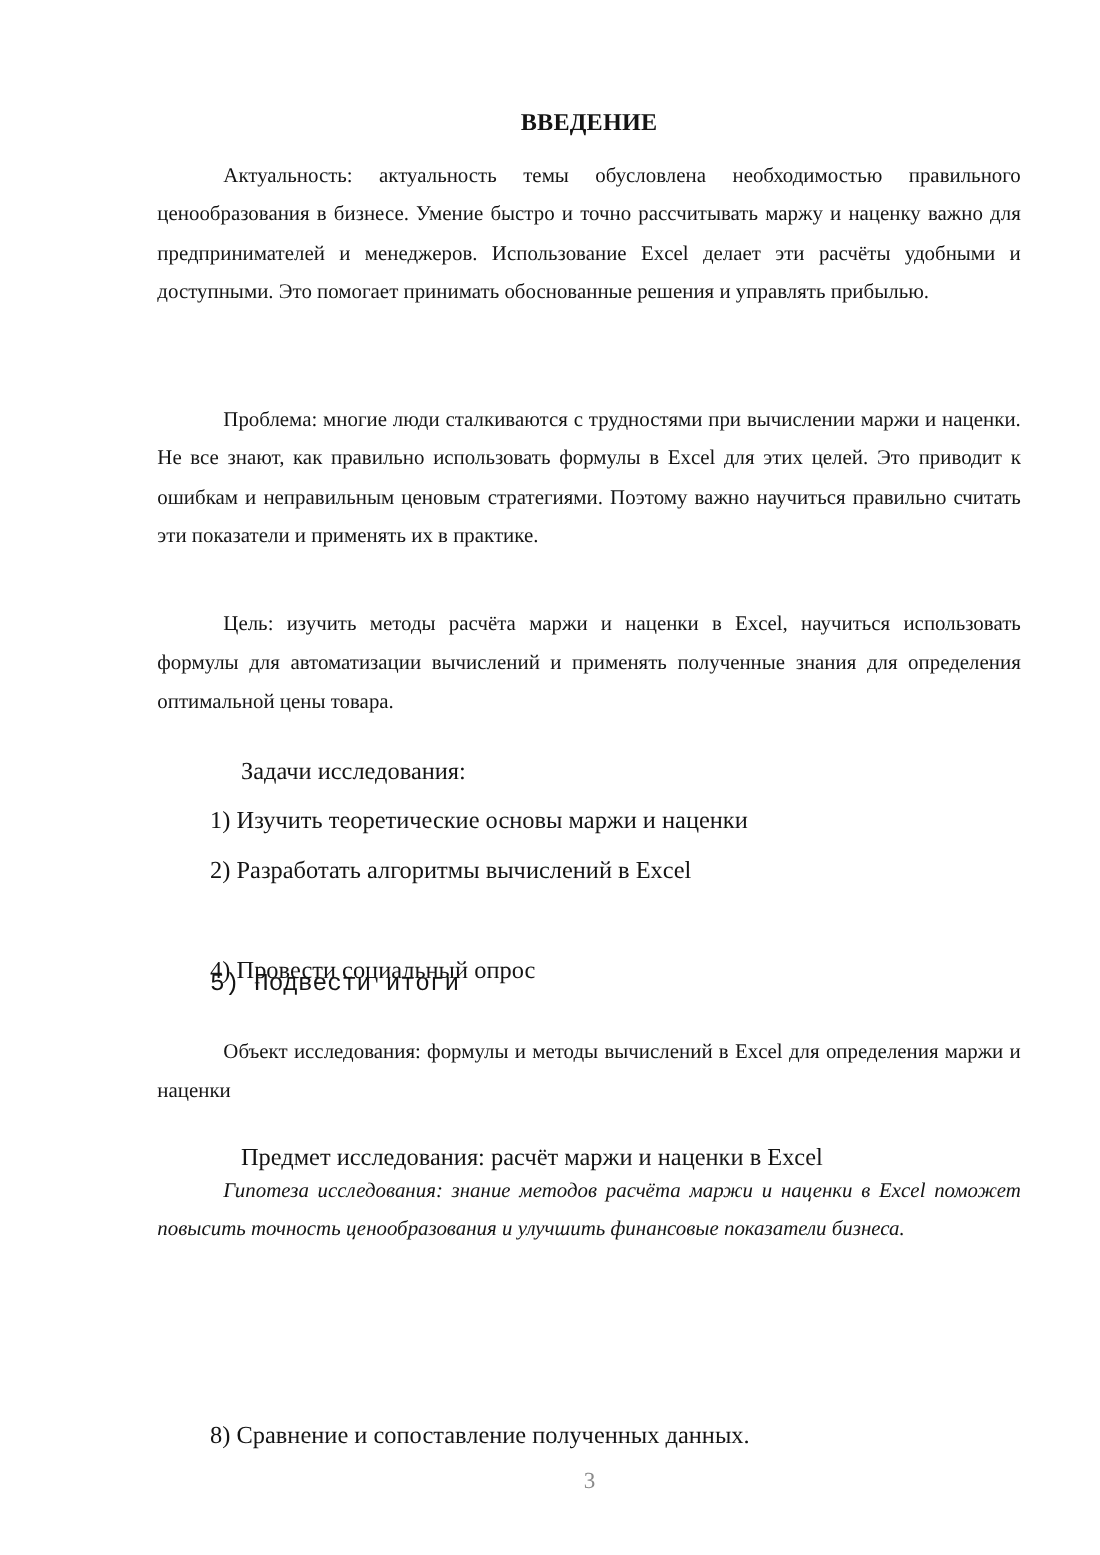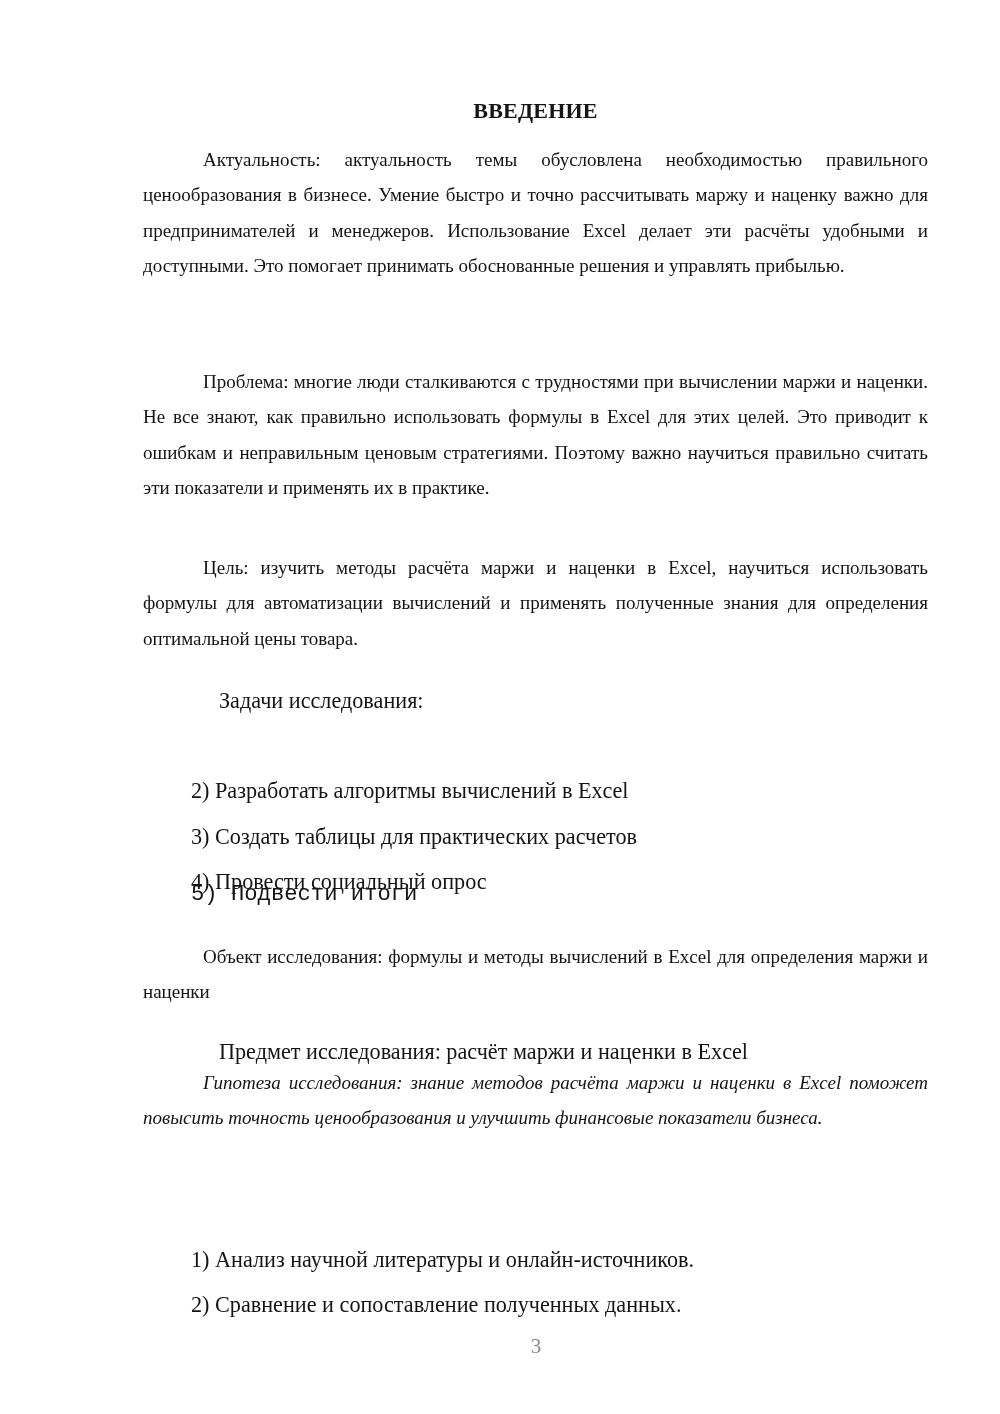--- a/index.html
+++ b/index.html
@@ -71,30 +71,29 @@
   <div class="heading">ВВЕДЕНИЕ</div>
 
   <p class="para" style="top:142px;">Актуальность: актуальность темы обусловлена необходимостью правильного ценообразования в бизнесе. Умение быстро и точно рассчитывать маржу и наценку важно для предпринимателей и менеджеров. Использование Excel делает эти расчёты удобными и доступными. Это помогает принимать обоснованные решения и управлять прибылью.</p>
 
   <p class="para" style="top:550px;">Цель: изучить методы расчёта маржи и наценки в Excel, научиться использовать формулы для автоматизации вычислений и применять полученные знания для определения оптимальной цены товара.</p>
 
   <p class="para" style="top:364px;">Проблема: многие люди сталкиваются с трудностями при вычислении маржи и наценки. Не все знают, как правильно использовать формулы в Excel для этих целей. Это приводит к ошибкам и неправильным ценовым стратегиями. Поэтому важно научиться правильно считать эти показатели и применять их в практике.</p>
 
   <p class="line-single indented" style="top:670px;">Задачи исследования:</p>
 
+  <p class="line-single list-item" style="top:715px;">1) Изучить теоретические основы маржи и наценки</p>
   <p class="line-single list-item" style="top:760px;">2) Разработать алгоритмы вычислений в Excel</p>
-  <p class="line-single list-item" style="top:806px;">3) Создать таблицы для практических расчетов</p>
   <p class="line-single list-item" style="top:851px;">4) Провести социальный опрос</p>
   <p class="line-single list-item" style="top:864px;font-family:Liberation Mono, monospace;">5) Подвести итоги</p>
 
   <p class="para" style="top:939px;">Объект исследования: формулы и методы вычислений в Excel для определения маржи и наценки</p>
 
   <p class="line-single indented" style="top:1021px;">Предмет исследования: расчёт маржи и наценки в Excel</p>
 
   <p class="para" style="top:1065px;font-style:italic;">Гипотеза исследования: знание методов расчёта маржи и наценки в Excel поможет повысить точность ценообразования и улучшить финансовые показатели бизнеса.</p>
 
 
-  <p class="line-single list-item" style="top:1229px;">1) Анализ научной литературы и онлайн-источников.</p>
-  <p class="line-single list-item" style="top:1274px;">2) Сравнение и сопоставление полученных данных.</p>
+  <p class="line-single list-item" style="top:1274px;">8) Сравнение и сопоставление полученных данных.</p>
 
   <div class="page-number">3</div>
 
 </div>
 
 </body></html>

